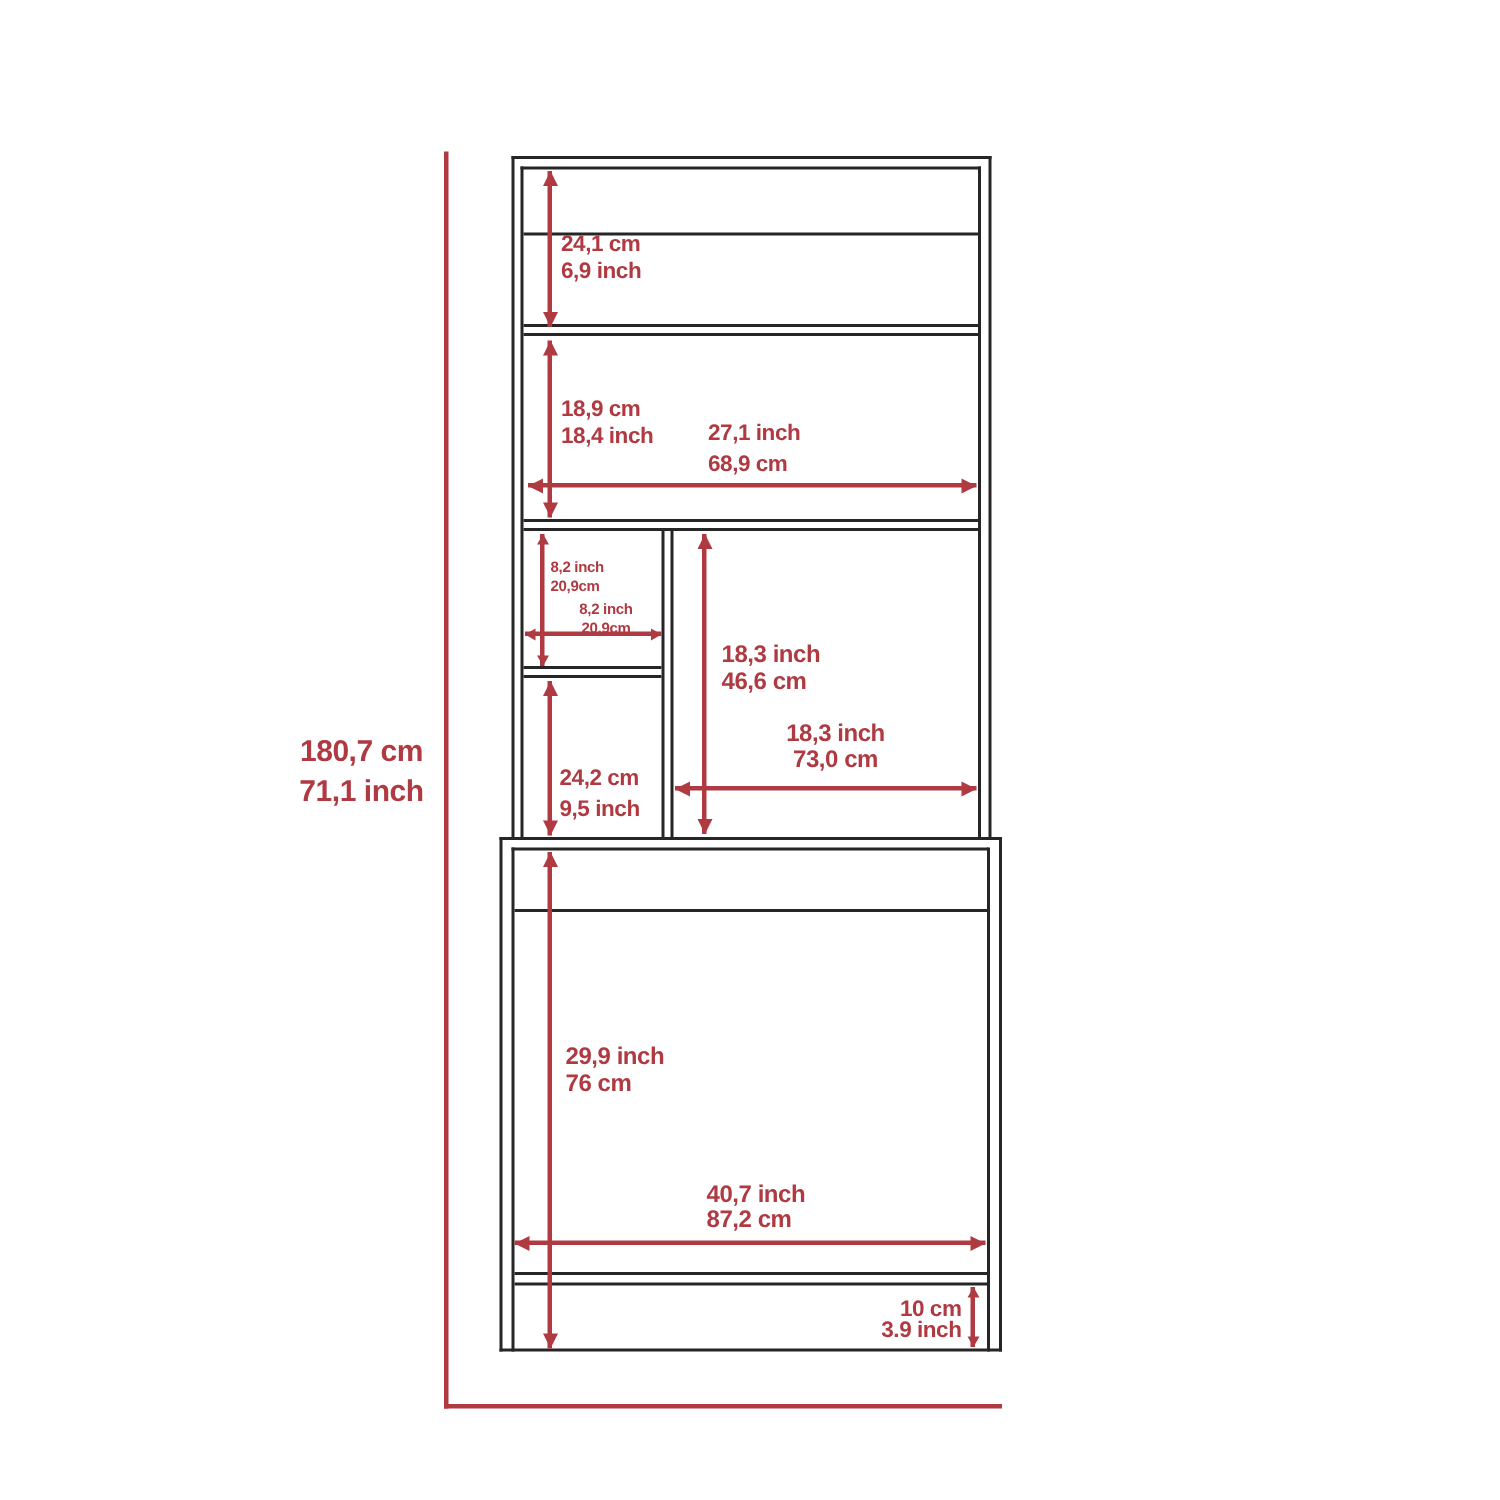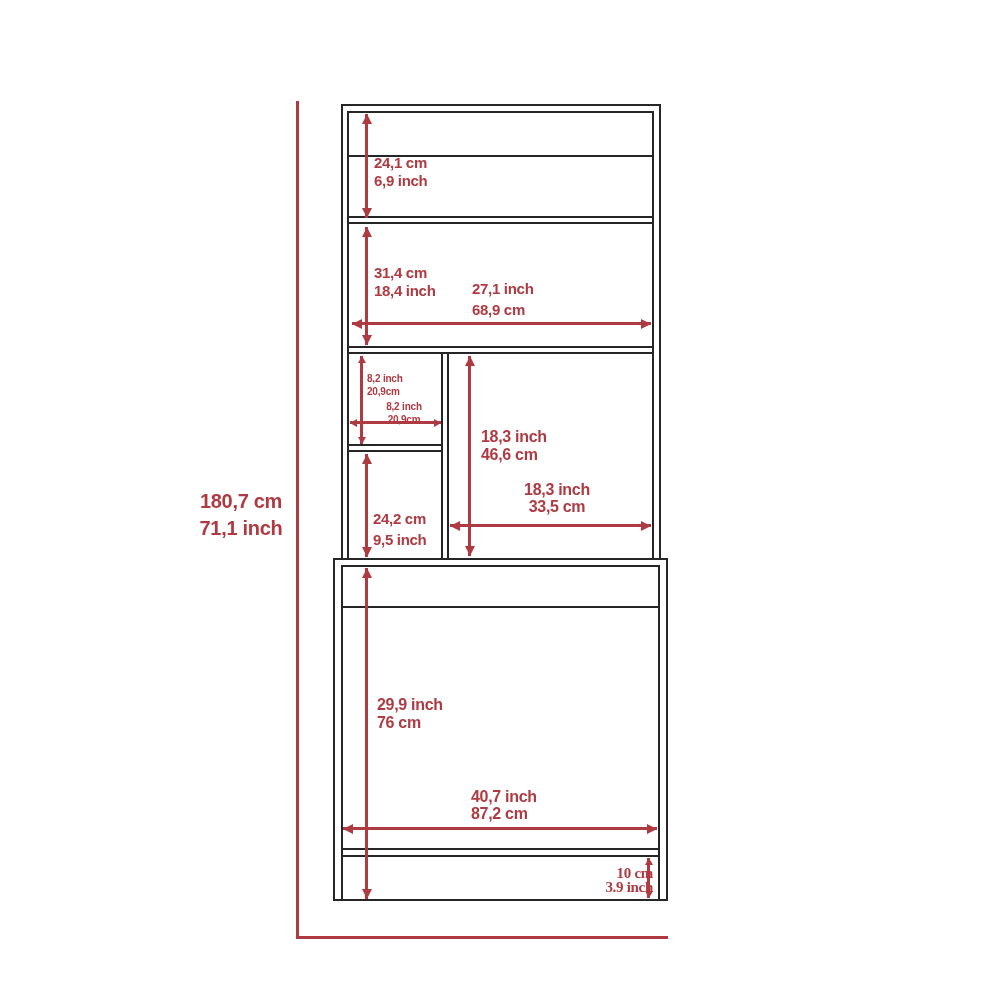--- a/index.html
+++ b/index.html
@@ -95,21 +95,21 @@
   <div class="va" style="left:365px;top:532px;height:331px;"></div>
   <div class="ha" style="left:343px;top:791px;width:314px;"></div>
   <div class="va sm" style="left:647px;top:822px;height:40px;"></div>
 
   <div class="lbl" style="left:374px;top:118px;">
     <span>24,1 cm</span>
     <span>6,9 inch</span>
   </div>
 
   <div class="lbl" style="left:374px;top:228px;">
-    <span>31,4 cm</span>
+    <span>18,9 cm</span>
     <span>18,4 inch</span>
   </div>
 
   <div class="lbl wide" style="left:472px;top:242px;">
     <span>27,1 inch</span>
     <span>68,9 cm</span>
   </div>
 
   <div class="lbl small" style="left:367px;top:336px;">
     <span>8,2 inch</span>
@@ -126,34 +126,34 @@
     <span>9,5 inch</span>
   </div>
 
   <div class="lbl" style="left:481px;top:392px;font-size:16px;">
     <span>18,3 inch</span>
     <span>46,6 cm</span>
   </div>
 
   <div class="lbl center" style="left:524px;top:445px;width:66px;font-size:16px;line-height:17px;">
     <span>18,3 inch</span>
-    <span>33,5 cm</span>
+    <span>73,0 cm</span>
   </div>
 
   <div class="lbl" style="left:377px;top:660px;font-size:16px;">
     <span>29,9 inch</span>
     <span>76 cm</span>
   </div>
 
   <div class="lbl" style="left:471px;top:752px;font-size:16px;line-height:17px;">
     <span>40,7 inch</span>
     <span>87,2 cm</span>
   </div>
 
-  <div class="lbl right tight" style="left:588px;top:830px;width:65px;font-family:Liberation Serif, serif;">
+  <div class="lbl right tight" style="left:576px;top:830px;width:65px;">
     <span>10 cm</span>
     <span>3.9 inch</span>
   </div>
 
   <div class="lbl big center" style="left:191px;top:452px;width:100px;">
     <span>180,7 cm</span>
     <span>71,1 inch</span>
   </div>
 
 

